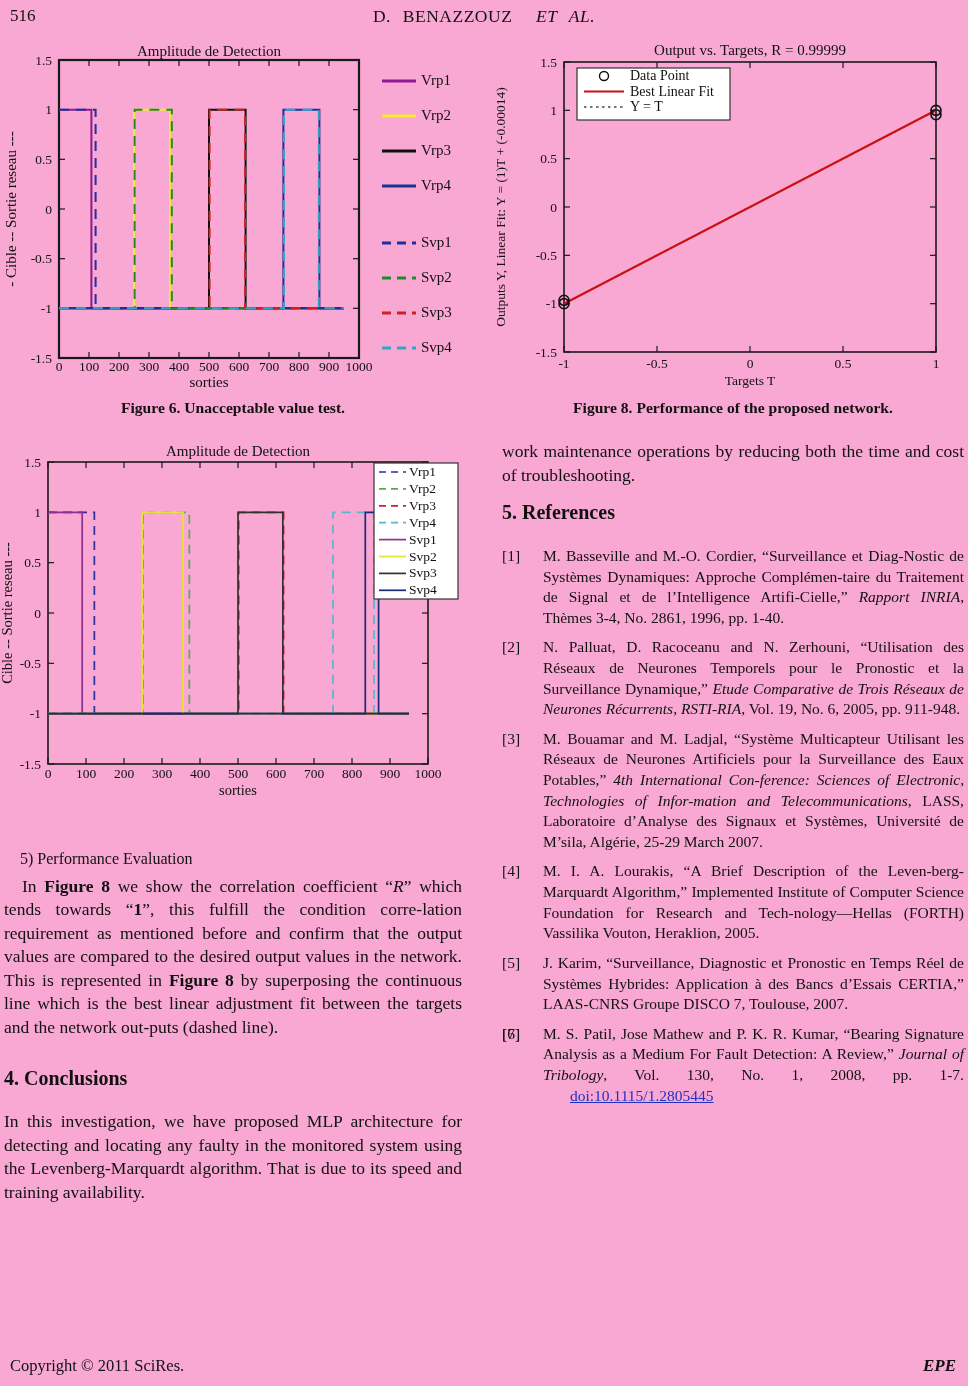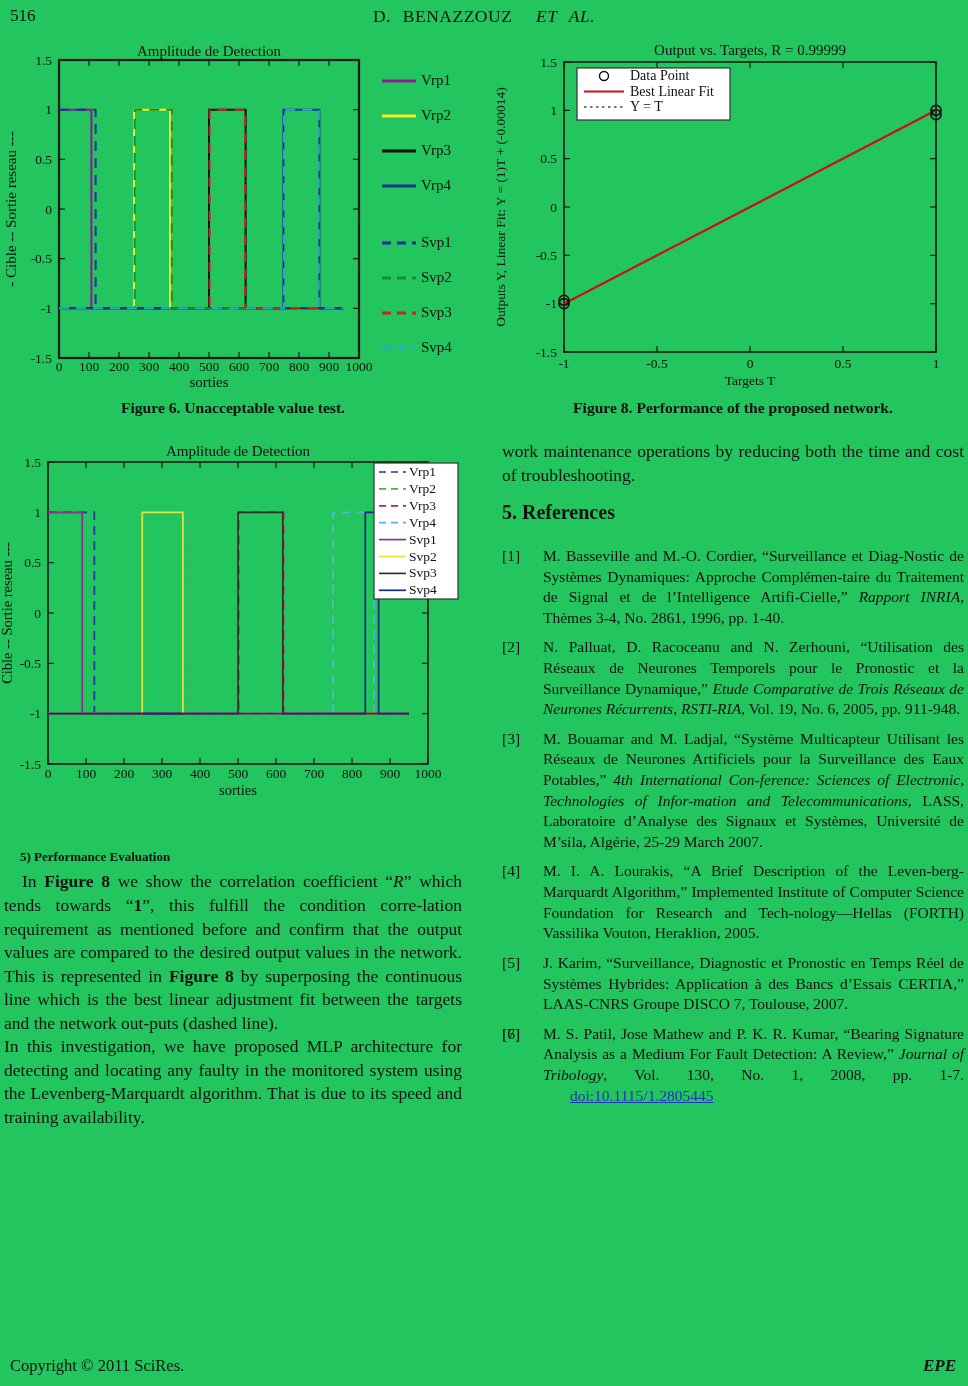--- a/index.html
+++ b/index.html
@@ -1,16 +1,16 @@
 <!DOCTYPE html>
 <html><head>
 <meta charset="utf-8">
 <style>
   html,body{margin:0;padding:0;background:#ffffff;}
-  .page{position:relative;width:968px;height:1386px;background:#22c55e;color:#111;
+  .page{position:relative;width:968px;height:1386px;background:#f9a8d4;color:#111;
         font-family:"Liberation Serif","DejaVu Serif",serif;overflow:hidden;}
   .hdr{position:absolute;top:6px;left:0;width:100%;height:24px;}
   .pageno{position:absolute;left:10px;top:0;font-size:17px;}
   .rhead{position:absolute;left:0;right:0;top:0;text-align:center;font-size:17.5px;
          word-spacing:7px;letter-spacing:.5px;}
   .rhead .etal{font-style:italic;}
   svg.fig{position:absolute;}
   #fig6{left:2px;top:40px;}
   #fig7{left:0px;top:436px;}
   #fig8{left:488px;top:42px;}
@@ -19,21 +19,21 @@
   #cap6{left:4px;top:399px;width:458px;}
   #cap8{left:502px;top:399px;width:462px;}
   #cap7{left:0px;top:808px;width:466px;font-size:15.2px;}
   .tb{position:absolute;font-size:17.5px;line-height:1.345;}
   #ltb{left:4px;top:848px;width:458px;}
   #rtb{left:502px;top:440px;width:462px;}
   .tb p{margin:0;text-align:justify;}
   .ind{text-indent:18px;}
   .h2{font-size:20px;font-weight:bold;margin:26px 0 18px 0;}
   #rtb .h2{margin:12px 0 20px 0;}
-  .h3{font-size:13px;font-weight:bold;margin:0 0 5px 0;padding-left:16px;}
+  .h3{font-size:16px;font-weight:normal;margin:0 0 5px 0;padding-left:16px;}
   .b{font-weight:bold;}
   .i{font-style:italic;}
   .lnk{color:#2030c0;text-decoration:underline;cursor:pointer;margin-left:27px;}
   .ref{position:relative;padding-left:41px;margin-bottom:9px;font-size:15.5px;
        line-height:1.33;text-align:justify;}
   .refnum{position:absolute;left:0;top:0;}
   .ftr{position:absolute;top:1356px;left:10px;right:12px;font-size:16.5px;}
   .ftr .fr{float:right;font-weight:bold;font-style:italic;font-size:17px;}
 </style>
 </head>
@@ -271,20 +271,21 @@
       <text x="409" y="124.5" text-anchor="start" font-size="13.5">Svp2</text>
       <line x1="379" y1="137.39999999999998" x2="406" y2="137.39999999999998" stroke="#303030" stroke-width="1.7"></line>
       <text x="409" y="141.39999999999998" text-anchor="start" font-size="13.5">Svp3</text>
       <line x1="379" y1="154.29999999999998" x2="406" y2="154.29999999999998" stroke="#1a2a7a" stroke-width="1.7"></line>
       <text x="409" y="158.29999999999998" text-anchor="start" font-size="13.5">Svp4</text>
     </svg>
 
   <div class="tb" id="ltb">
     <div class="h3">5) Performance Evaluation</div>
     <p class="ind"><span>In </span><span class="b">Figure 8</span><span> we show the correlation coefficient “</span><span class="i">R</span><span>” which tends towards “</span><span class="b">1</span><span>”, this fulfill the condition corre-lation requirement as mentioned before and confirm that the output values are compared to the desired output values in the network. This is represented in </span><span class="b">Figure 8</span><span> by superposing the continuous line which is the best linear adjustment fit between the targets and the network out-puts (dashed line).</span></p>
+    <div class="h2">4. Conclusions</div>
     <p>In this investigation, we have proposed MLP architecture for detecting and locating any faulty in the monitored system using the Levenberg-Marquardt algorithm. That is due to its speed and training availability.</p>
   </div>
 
   <div class="tb" id="rtb">
     <p>work maintenance operations by reducing both the time and cost of troubleshooting.</p>
     <div class="h2">5. References</div>
     <div id="refs">
         <div class="ref"><span class="refnum">[1]</span><span><span>M. Basseville and M.-O. Cordier, “Surveillance et Diag-Nostic de Systèmes Dynamiques: Approche Complémen-taire du Traitement de Signal et de l’Intelligence Artifi-Cielle,” </span><span class="i">Rapport INRIA</span><span>, Thèmes 3-4, No. 2861, 1996, pp. 1-40.</span></span></div>
         <div class="ref"><span class="refnum">[2]</span><span><span>N. Palluat, D. Racoceanu and N. Zerhouni, “Utilisation des Réseaux de Neurones Temporels pour le Pronostic et la Surveillance Dynamique,” </span><span class="i">Etude Comparative de Trois Réseaux de Neurones Récurrents, RSTI-RIA</span><span>, Vol. 19, No. 6, 2005, pp. 911-948.</span></span></div>
         <div class="ref"><span class="refnum">[3]</span><span><span>M. Bouamar and M. Ladjal, “Système Multicapteur Utilisant les Réseaux de Neurones Artificiels pour la Surveillance des Eaux Potables,” </span><span class="i">4th International Con-ference: Sciences of Electronic, Technologies of Infor-mation and Telecommunications</span><span>, LASS, Laboratoire d’Analyse des Signaux et Systèmes, Université de M’sila, Algérie, 25-29 March 2007.</span></span></div>

